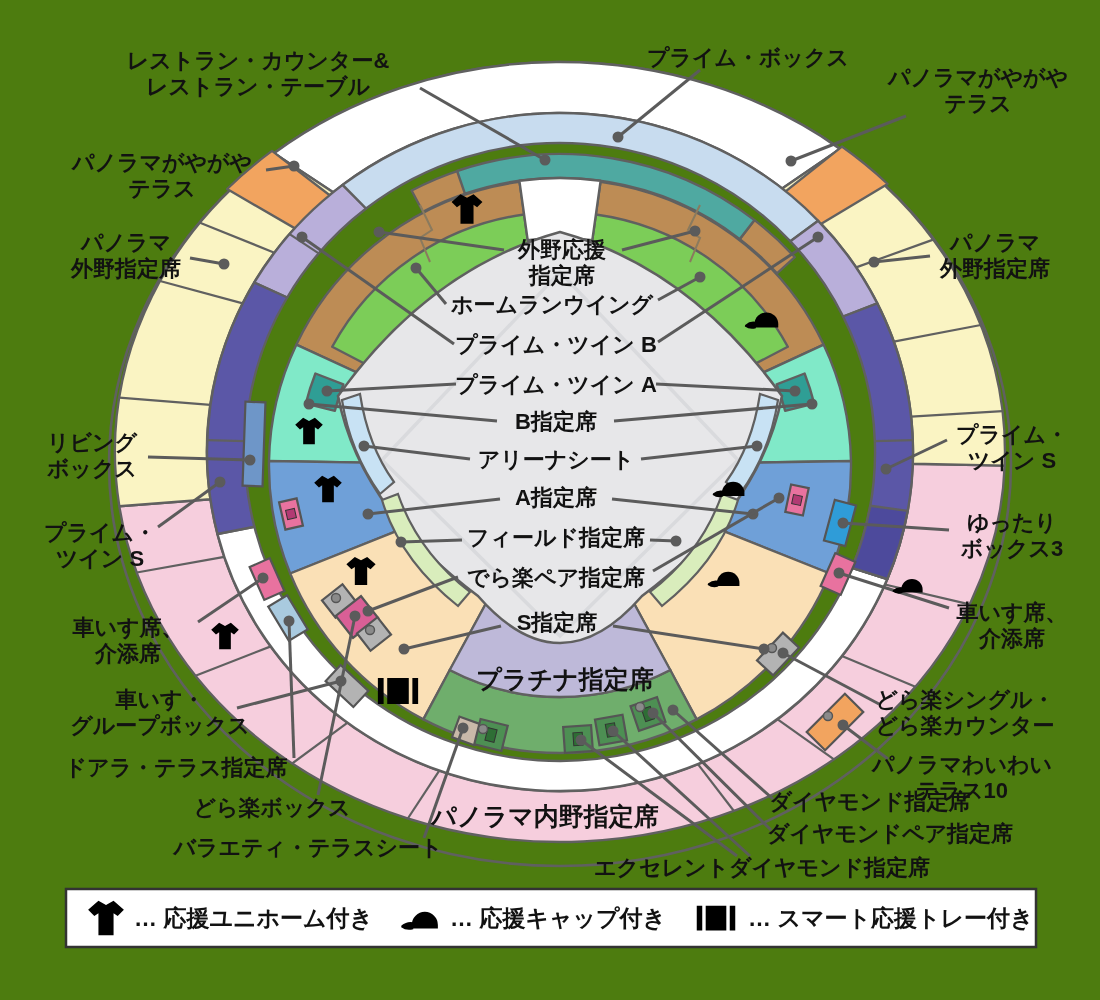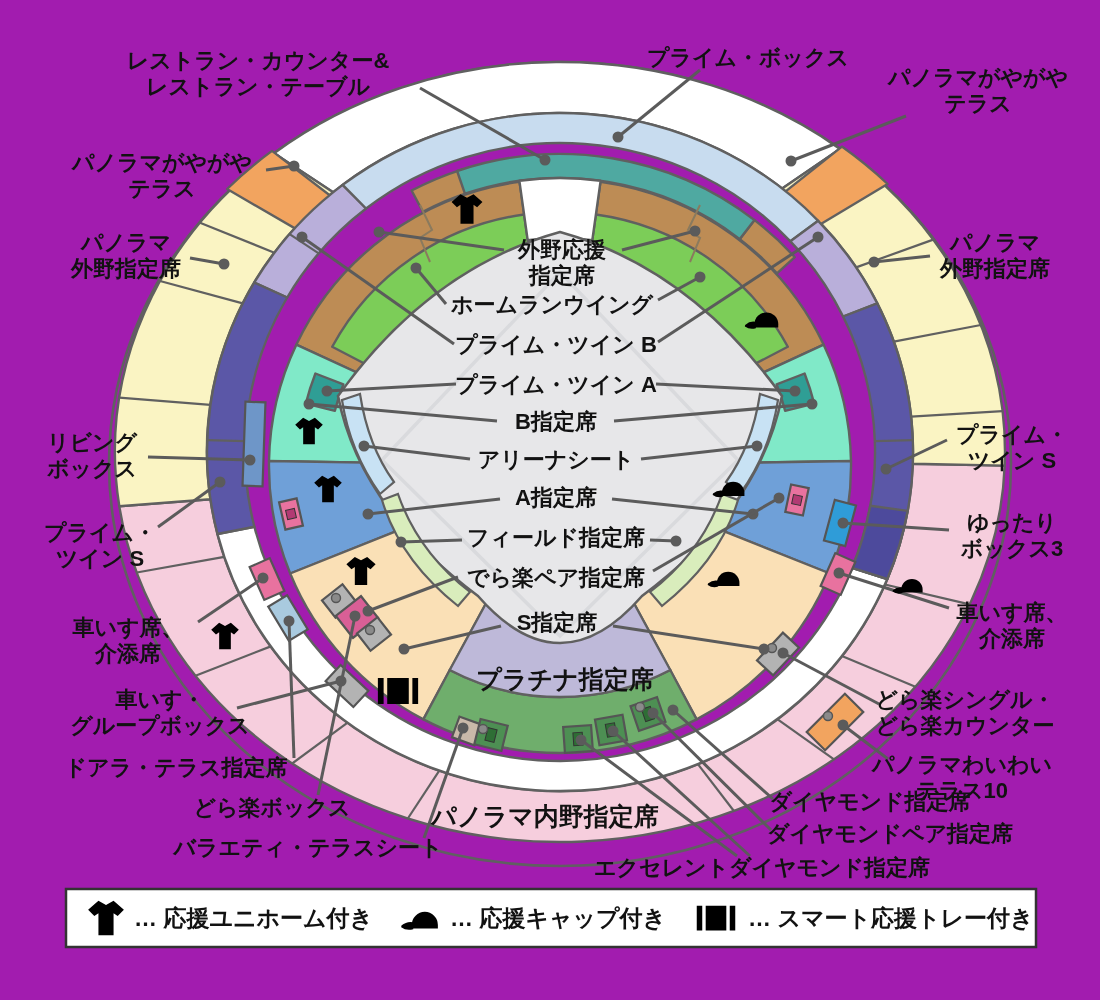--- a/index.html
+++ b/index.html
@@ -1,17 +1,17 @@
 <!DOCTYPE html>
 <html><head>
 <meta charset="utf-8">
 <style>
   html,body{margin:0;padding:0;background:#ffffff;}
   body{font-family:"Liberation Sans", sans-serif;}
-  #stage-wrap{width:1100px;height:1000px;position:relative;background:#a21caf;overflow:hidden;text-align:center;}
+  #stage-wrap{width:1100px;height:1000px;position:relative;background:#4d7c0f;overflow:hidden;text-align:center;}
   svg text{font-family:"Liberation Sans","DejaVu Sans",sans-serif;font-weight:bold;fill:#121212;}
 </style>
 </head>
 <body>
 
 <div id="stage-wrap">
   <svg id="stage" width="1100" height="1000" viewBox="0 0 1100 1000">
     <defs>
       <symbol id="sym-shirt" viewBox="0 0 32 32">
         <path d="M10.5,3.5 L16,6.5 L21.5,3.5 L29,10 L24.5,14.5 L21.5,12.5 L21.5,28.5 L10.5,28.5 L10.5,12.5 L7.5,14.5 L3,10 Z" fill="#000"></path>

